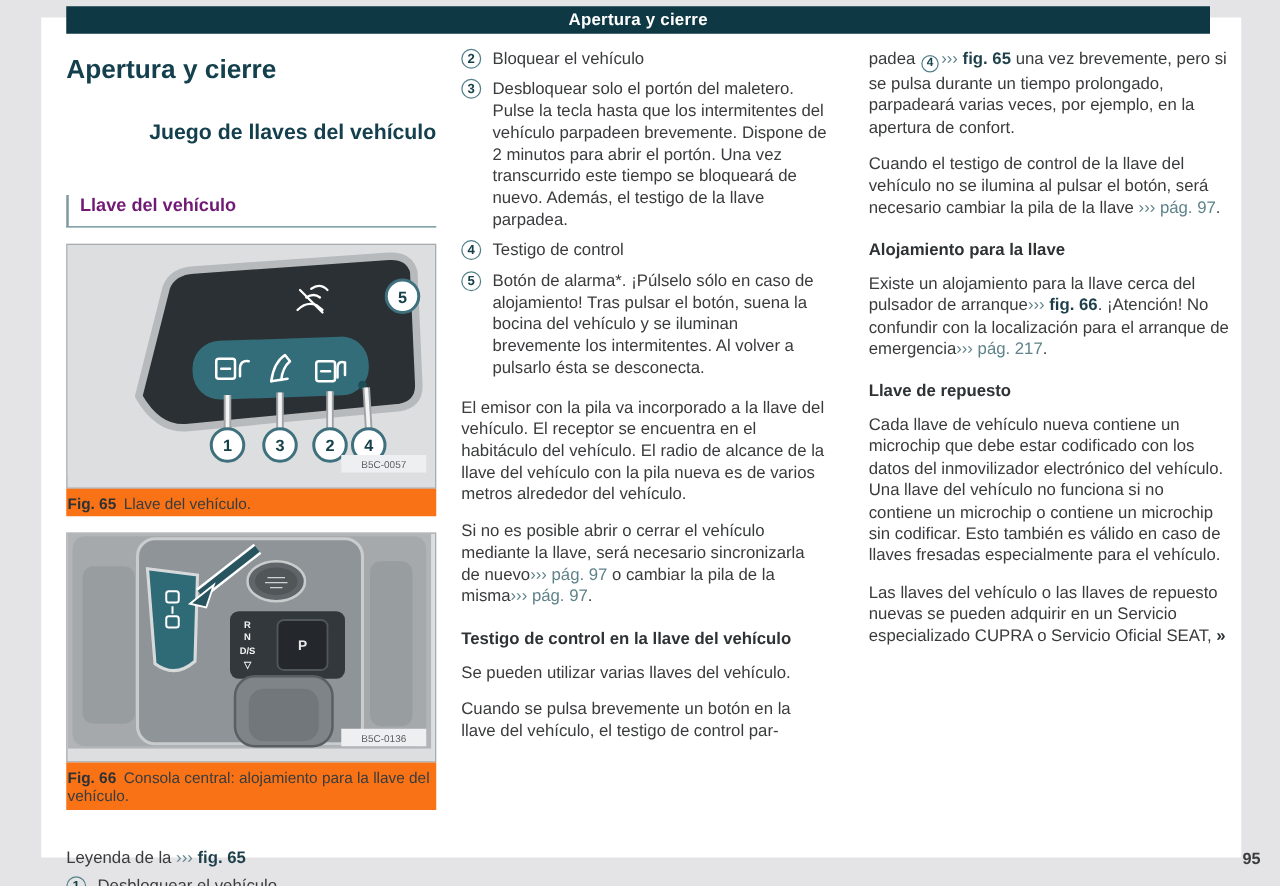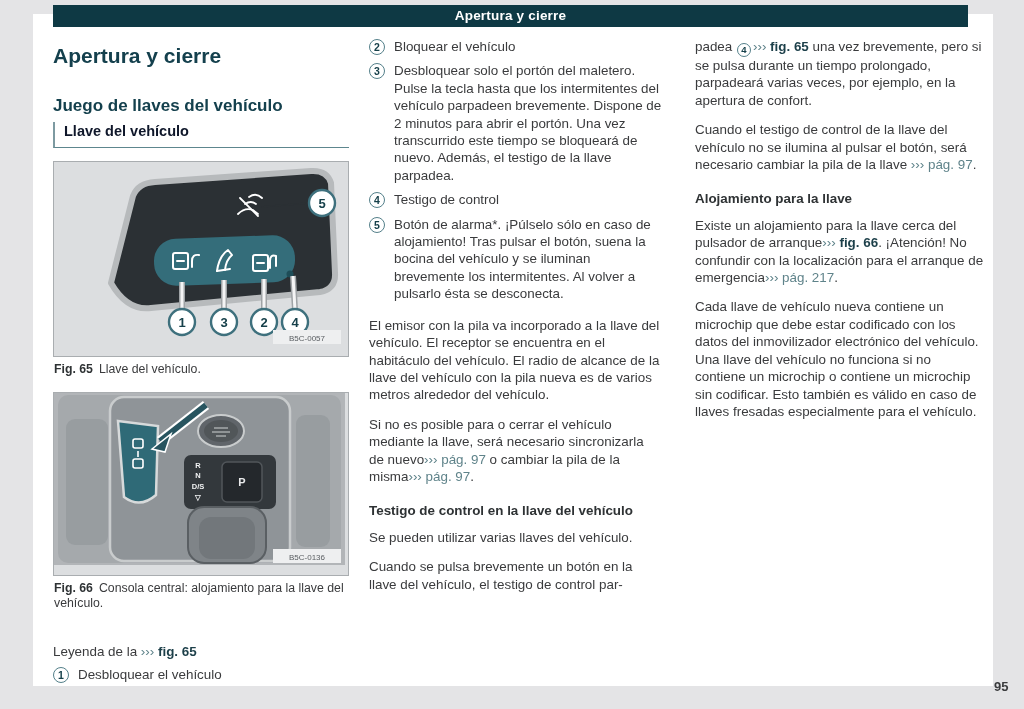--- a/index.html
+++ b/index.html
@@ -15,29 +15,29 @@
     position:absolute; left:53px; top:5px; width:915px; height:22px;
     background:#0e3944; color:#ffffff; text-align:center;
     font-size:13.5px; font-weight:bold; line-height:22px; letter-spacing:0.2px;
   }
   .col { position:absolute; top:38px; font-size:13.4px; line-height:17.4px; }
   .col-left  { left:53px;  width:296px; }
   .col-mid   { left:369px; width:293px; }
   .col-right { left:695px; width:289px; }
 
   .h1 { font-size:21px; line-height:24px; font-weight:bold; color:#14404d; margin:6px 0 0 0; }
-  .h2 { font-size:17px; line-height:21px; font-weight:bold; color:#14404d; margin:27px 0 0 0; }
+  .h2 { font-size:17px; line-height:21px; font-weight:bold; color:#14404d; margin:27px 0 0 0;text-align:right; }
   .section-title {
-    margin-top:6px; font-size:14.5px; font-weight:bold; color:#0f172a;
+    margin-top:40px; font-size:14.5px; font-weight:bold; color:#701a75;
     border-left:2px solid #7d9aa1; border-bottom:1px solid #5d868e;
     padding:1px 0 7px 9px;
   }
   .figure { margin-top:13px; }
   .fig-img { border:1px solid #a9adb0; background:#dcdee0; font-size:0; }
-  .fig-caption { padding:5px 1px 2px 1px; font-size:12.3px; line-height:15.5px; color:#3a3b3d; background:#ffffff; }
+  .fig-caption { padding:5px 1px 2px 1px; font-size:12.3px; line-height:15.5px; color:#3a3b3d; background:#f97316; }
   .fig-label { font-weight:bold; color:#2e3234; margin-right:6px; }
 
   .legend { margin-top:29px; }
   .list-item { display:flex; gap:9px; margin:0 0 7px 0; align-items:flex-start; }
   .num-circle {
     flex:none; width:16px; height:16px; margin-top:1px;
     border:1.4px solid #54808a; border-radius:50%;
     font-size:10.5px; font-weight:bold; line-height:14px; text-align:center; color:#16404a;
   }
   .item-text { flex:1; }
@@ -206,30 +206,32 @@
     <span class="num-circle">4</span>
     <div class="item-text"><span>Testigo de control</span></div>
   </div>
       <div class="list-item">
     <span class="num-circle">5</span>
     <div class="item-text"><span>Botón de alarma*. ¡Púlselo sólo en caso de alojamiento! Tras pulsar el botón, suena la bocina del vehículo y se iluminan brevemente los intermitentes. Al volver a pulsarlo ésta se desconecta.</span></div>
   </div>
     </div>
   <div style="margin-top:14px;">
       <div class="para"><span>El emisor con la pila va incorporado a la llave del vehículo. El receptor se encuentra en el habitáculo del vehículo. El radio de alcance de la llave del vehículo con la pila nueva es de varios metros alrededor del vehículo.</span></div>
-      <div class="para"><span>Si no es posible para o cerrar el vehículo mediante la llave, será necesario sincronizarla de nuevo</span><span class="run-link">››› pág. 97</span><span> o cambiar la pila de la misma</span><span class="run-link">››› pág. 97</span><span>.</span></div>
+      <div class="para"><span>Si no es posible abrir o cerrar el vehículo mediante la llave, será necesario sincronizarla de nuevo</span><span class="run-link">››› pág. 97</span><span> o cambiar la pila de la misma</span><span class="run-link">››› pág. 97</span><span>.</span></div>
       <div class="para para-h"><span>Testigo de control en la llave del vehículo</span></div>
       <div class="para"><span>Se pueden utilizar varias llaves del vehículo.</span></div>
       <div class="para"><span>Cuando se pulsa brevemente un botón en la llave del vehículo, el testigo de control par-</span></div>
     </div>
 </div>
 
 <div class="col col-right">
   <div>
       <div class="para"><span>padea </span><span class="run-circle">4</span><span class="run-link">››› </span><span class="run-figref">fig. 65</span><span> una vez brevemente, pero si se pulsa durante un tiempo prolongado, parpadeará varias veces, por ejemplo, en la apertura de confort.</span></div>
       <div class="para"><span>Cuando el testigo de control de la llave del vehículo no se ilumina al pulsar el botón, será necesario cambiar la pila de la llave </span><span class="run-link">››› pág. 97</span><span>.</span></div>
       <div class="para para-h"><span>Alojamiento para la llave</span></div>
       <div class="para"><span>Existe un alojamiento para la llave cerca del pulsador de arranque</span><span class="run-link">››› </span><span class="run-figref">fig. 66</span><span>. ¡Atención! No confundir con la localización para el arranque de emergencia</span><span class="run-link">››› pág. 217</span><span>.</span></div>
+      <div class="para para-h"><span>Llave de repuesto</span></div>
       <div class="para"><span>Cada llave de vehículo nueva contiene un microchip que debe estar codificado con los datos del inmovilizador electrónico del vehículo. Una llave del vehículo no funciona si no contiene un microchip o contiene un microchip sin codificar. Esto también es válido en caso de llaves fresadas especialmente para el vehículo.</span></div>
+      <div class="para"><span>Las llaves del vehículo o las llaves de repuesto nuevas se pueden adquirir en un Servicio especializado CUPRA o Servicio Oficial SEAT, </span><span class="run-bold">»</span></div>
     </div>
 </div>
 
 <div class="page-number">95</div>
 
 </body></html>

